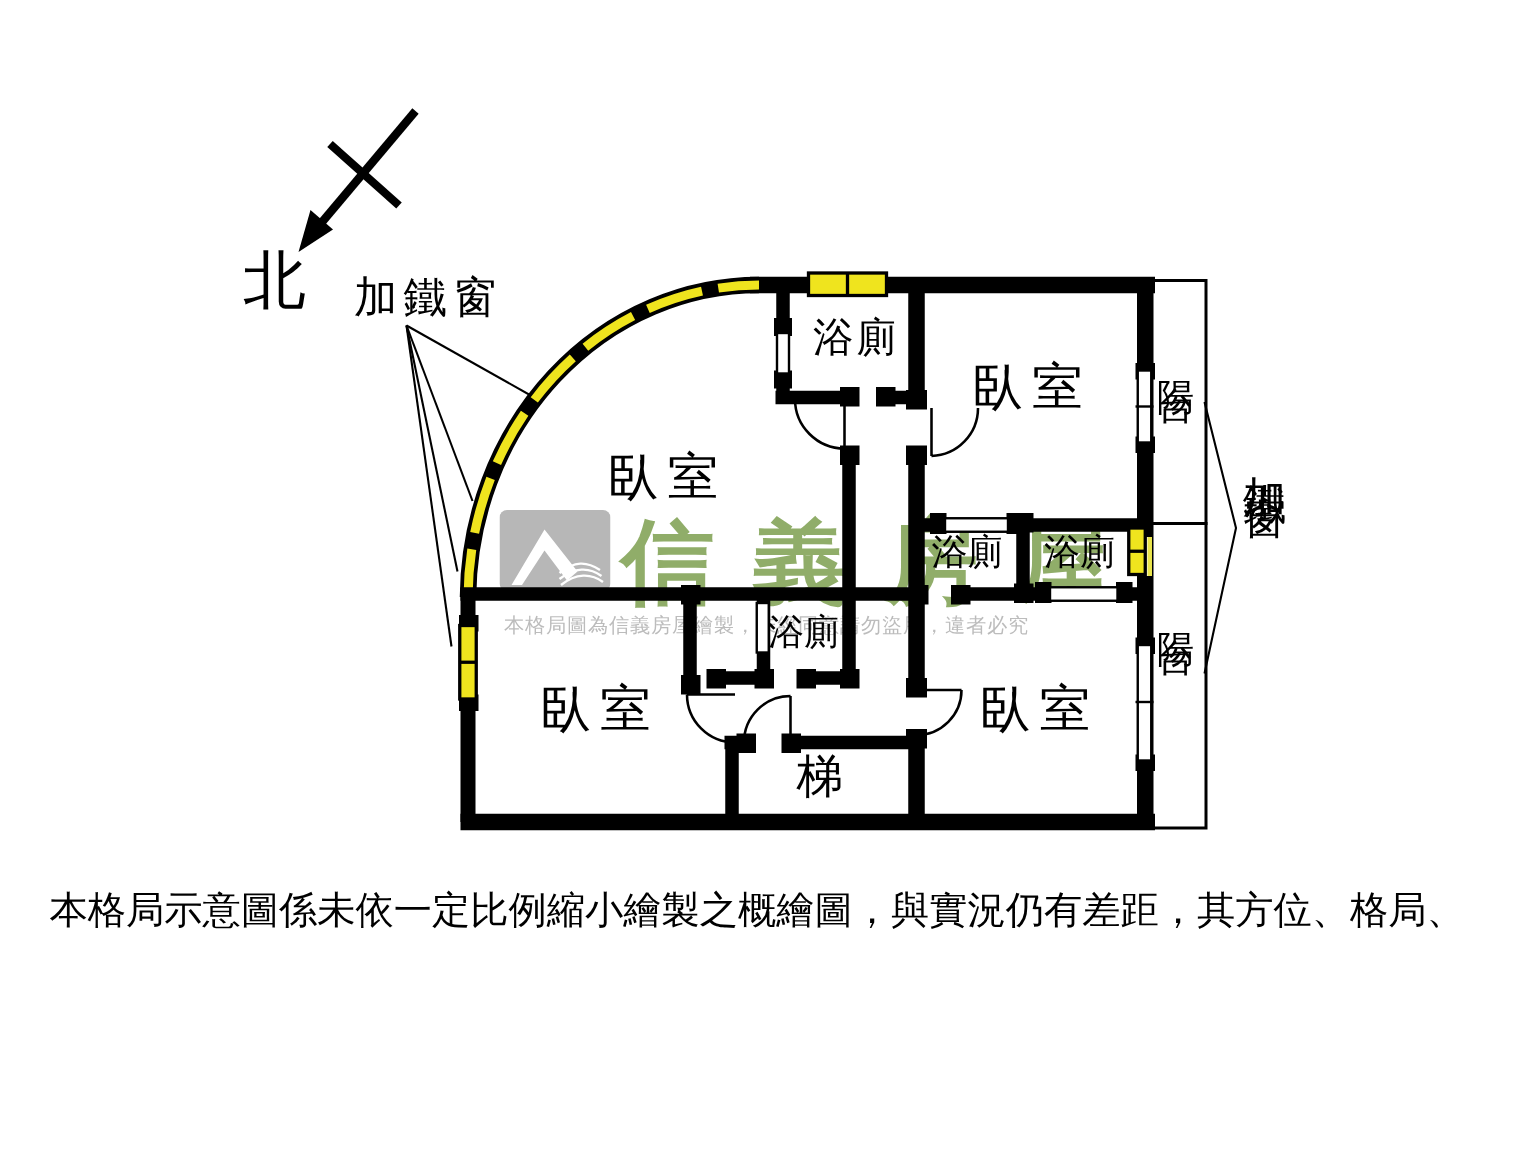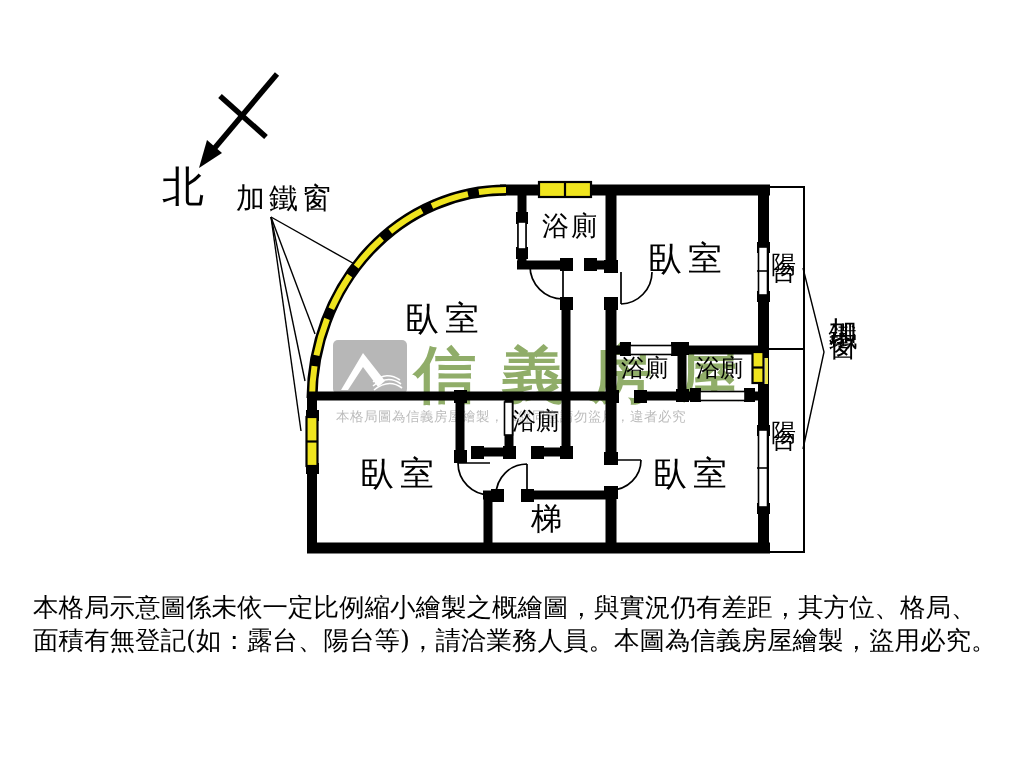--- a/index.html
+++ b/index.html
@@ -160,16 +160,15 @@
     <div class="lbl" style="left:696px;top:356px;font-size:24px;">浴廁</div>
     <div class="lbl" style="left:512px;top:409px;font-size:24px;">浴廁</div>
     <div class="lbl v" style="left:770px;top:402px;font-size:25px;letter-spacing:4px;">陽台</div>
     <div class="lbl" style="left:360px;top:456px;font-size:34px;letter-spacing:6px;">臥室</div>
     <div class="lbl" style="left:653px;top:456px;font-size:34px;letter-spacing:6px;">臥室</div>
     <div class="lbl" style="left:531px;top:502px;font-size:31px;">梯</div>
   </div>
 
   <div id="disclaimer">
     <div class="dline">本格局示意圖係未依一定比例縮小繪製之概繪圖，與實況仍有差距，其方位、格局、</div>
-    <div class="dline">面積有無登記(如：露台、陽台等)，請洽業務人員。本圖為信義房屋繪製，盜用必究。</div>
   </div>
 
 </div>
 
 </body></html>

